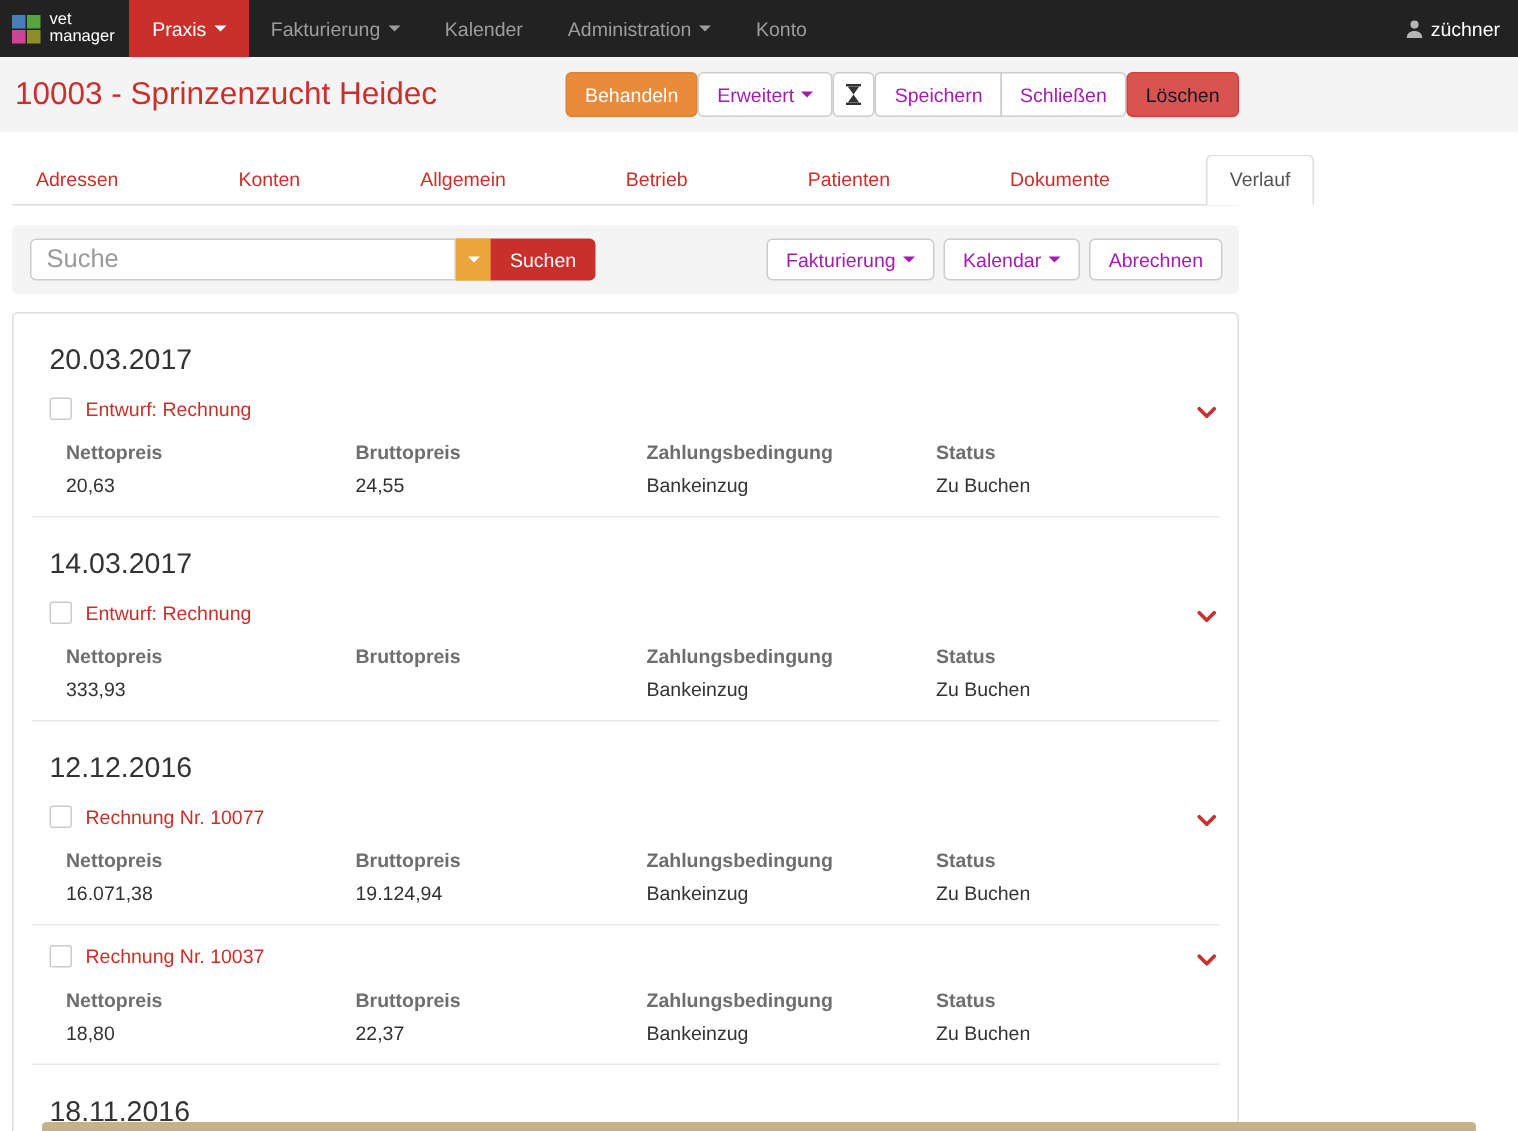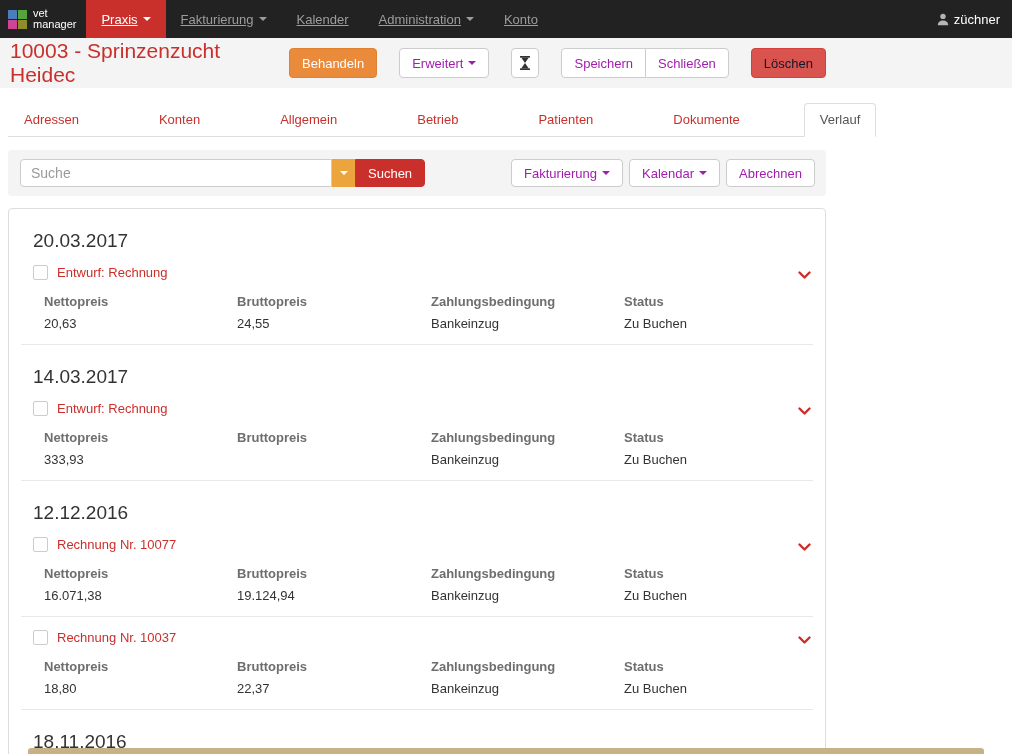--- a/index.html
+++ b/index.html
@@ -9,48 +9,48 @@
 
   
   .navbar { height:38px; background:var(--navbar-bg); display:flex; align-items:stretch; position:relative; }
   .brand { display:flex; align-items:center; padding:0 10px 0 8px; cursor:pointer; }
   .logo-grid { width:19px; height:19px; display:grid; grid-template-columns:9px 9px; grid-template-rows:9px 9px; gap:1px; margin-right:6px; }
   .logo-grid span { display:block; }
   .sq1 { background:var(--logo-blue); } .sq2 { background:var(--logo-green); }
   .sq3 { background:var(--logo-pink); } .sq4 { background:var(--logo-olive); }
   .logo-text { color:#fff; font-size:11px; line-height:11px; }
   .nav-items { display:flex; list-style:none; align-items:stretch; }
-  .nav-item { display:flex; align-items:center; padding:0 15px; font-size:13px; color:var(--navbar-text); cursor:pointer;text-decoration:underline; }
+  .nav-item { display:flex; align-items:center; padding:0 15px; font-size:13px; color:var(--navbar-text); cursor:pointer; }
   .nav-item.active { background:var(--accent-red); color:#fff; }
   .caret { display:inline-block; width:0; height:0; border-left:4px solid transparent; border-right:4px solid transparent; border-top:4px solid currentColor; margin-left:5px; vertical-align:middle; }
   .nav-user { position:absolute; right:12px; top:0; height:38px; display:flex; align-items:center; gap:5px; color:#ffffff; font-size:13px; cursor:pointer; }
 
   
   .header { height:50px; background:var(--header-bg); display:flex; align-items:center; }
   .header-inner { width:818px; margin-left:8px; display:flex; align-items:center; }
   .page-title { font-size:21px; color:var(--accent-red); font-weight:normal; padding-left:2px; }
-  .header-buttons { margin-left:auto; display:flex; align-items:center; gap:22px; }
+  .header-buttons { margin-left:auto; display:flex; align-items:center; gap:0; }
   .btn { height:30px; font-size:13px; border-radius:4px; border:1px solid #ccc; background:#fff; color:#a21caf; padding:0 12px; cursor:pointer; display:inline-flex; align-items:center; font-family:inherit; }
   .btn-orange { background:var(--orange); border-color:var(--orange-border); color:#fff; }
   .btn-danger { background:var(--danger); border-color:#d43f3a; color:#0f172a; }
   .btn-icon { padding:0 7px; }
   .btn-group { display:inline-flex; }
   .btn-group .btn { border-radius:0; margin-left:-1px; }
   .btn-group .btn:first-child { border-radius:4px 0 0 4px; margin-left:0; }
   .btn-group .btn:last-child { border-radius:0 4px 4px 0; }
 
   
   .tabs { margin:15px 0 0 8px; width:818px; display:flex; border-bottom:1px solid var(--panel-border);gap:48px; }
   .tab { padding:8px 15px 9px; font-size:13px; color:var(--accent-red); cursor:pointer; margin-bottom:-1px; border:1px solid transparent; }
   .tab.active { background:#fff; color:#555; border-color:var(--panel-border); border-bottom-color:#fff; border-radius:4px 4px 0 0; }
 
   
   .toolbar { margin:13px 0 0 8px; width:818px; height:46px; background:var(--header-bg); border-radius:4px; display:flex; align-items:center; justify-content:space-between; padding:0 11px 0 12px; }
   .search-group { display:flex; align-items:center; }
-  .search-input { width:312px; height:28px; border:1px solid #ccc; border-radius:4px 0 0 4px; padding:0 10px; font-size:14px; color:#a16207; font-family:inherit; outline:none; }
+  .search-input { width:284px; height:28px; border:1px solid #ccc; border-radius:4px 0 0 4px; padding:0 10px; font-size:17px; color:#a16207; font-family:inherit; outline:none; }
   .search-input::placeholder { color:#9a9a9a; }
   .search-caret-btn { height:28px; width:23px; background:var(--orange-light); border:1px solid var(--orange-light); color:#fff; cursor:pointer; display:flex; align-items:center; justify-content:center; }
   .search-submit { height:28px; background:var(--accent-red); border:1px solid var(--accent-red); color:#fff; font-size:13px; padding:0 12px; border-radius:0 4px 4px 0; cursor:pointer; font-family:inherit; }
   .toolbar-right { display:flex; gap:6px; }
   .btn-sm { height:28px; }
 
   
   .panel { margin:12px 0 0 8px; width:818px; height:700px; background:#fff; border:1px solid var(--panel-border); border-radius:4px; overflow:hidden; }
   .group-date { font-size:19px; font-weight:normal; color:#333; padding:21px 0 0 24px; }
   .entry { margin:0 12px; border-bottom:1px solid var(--separator); }

